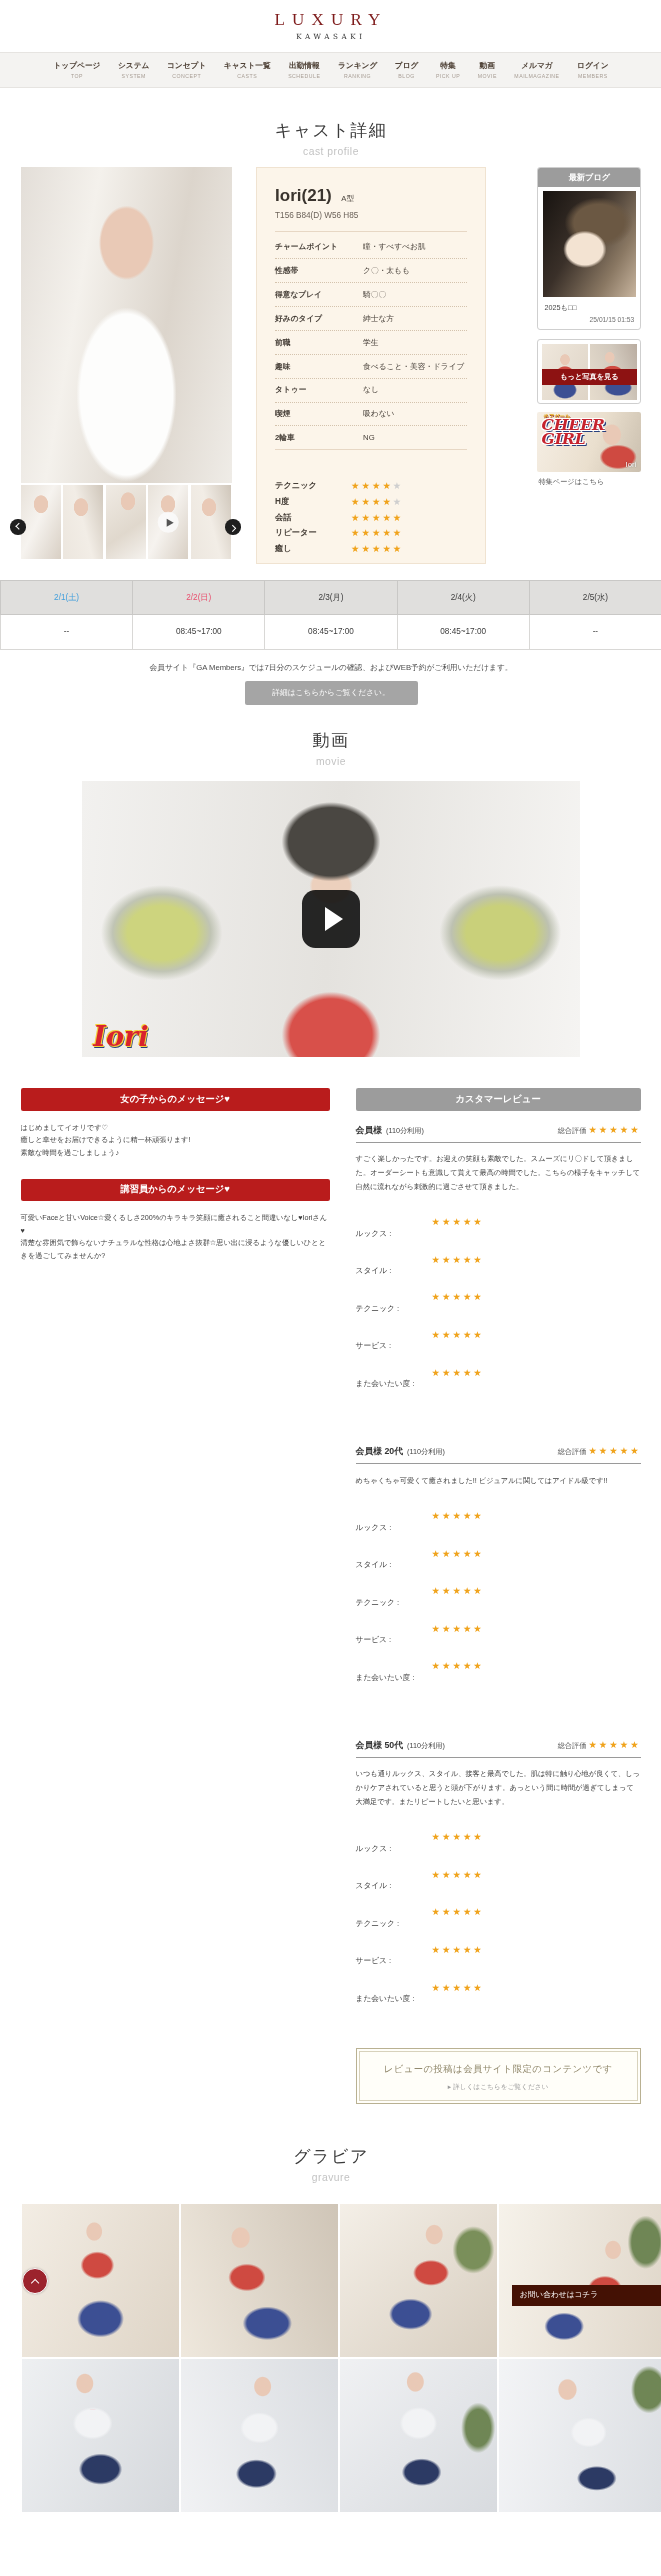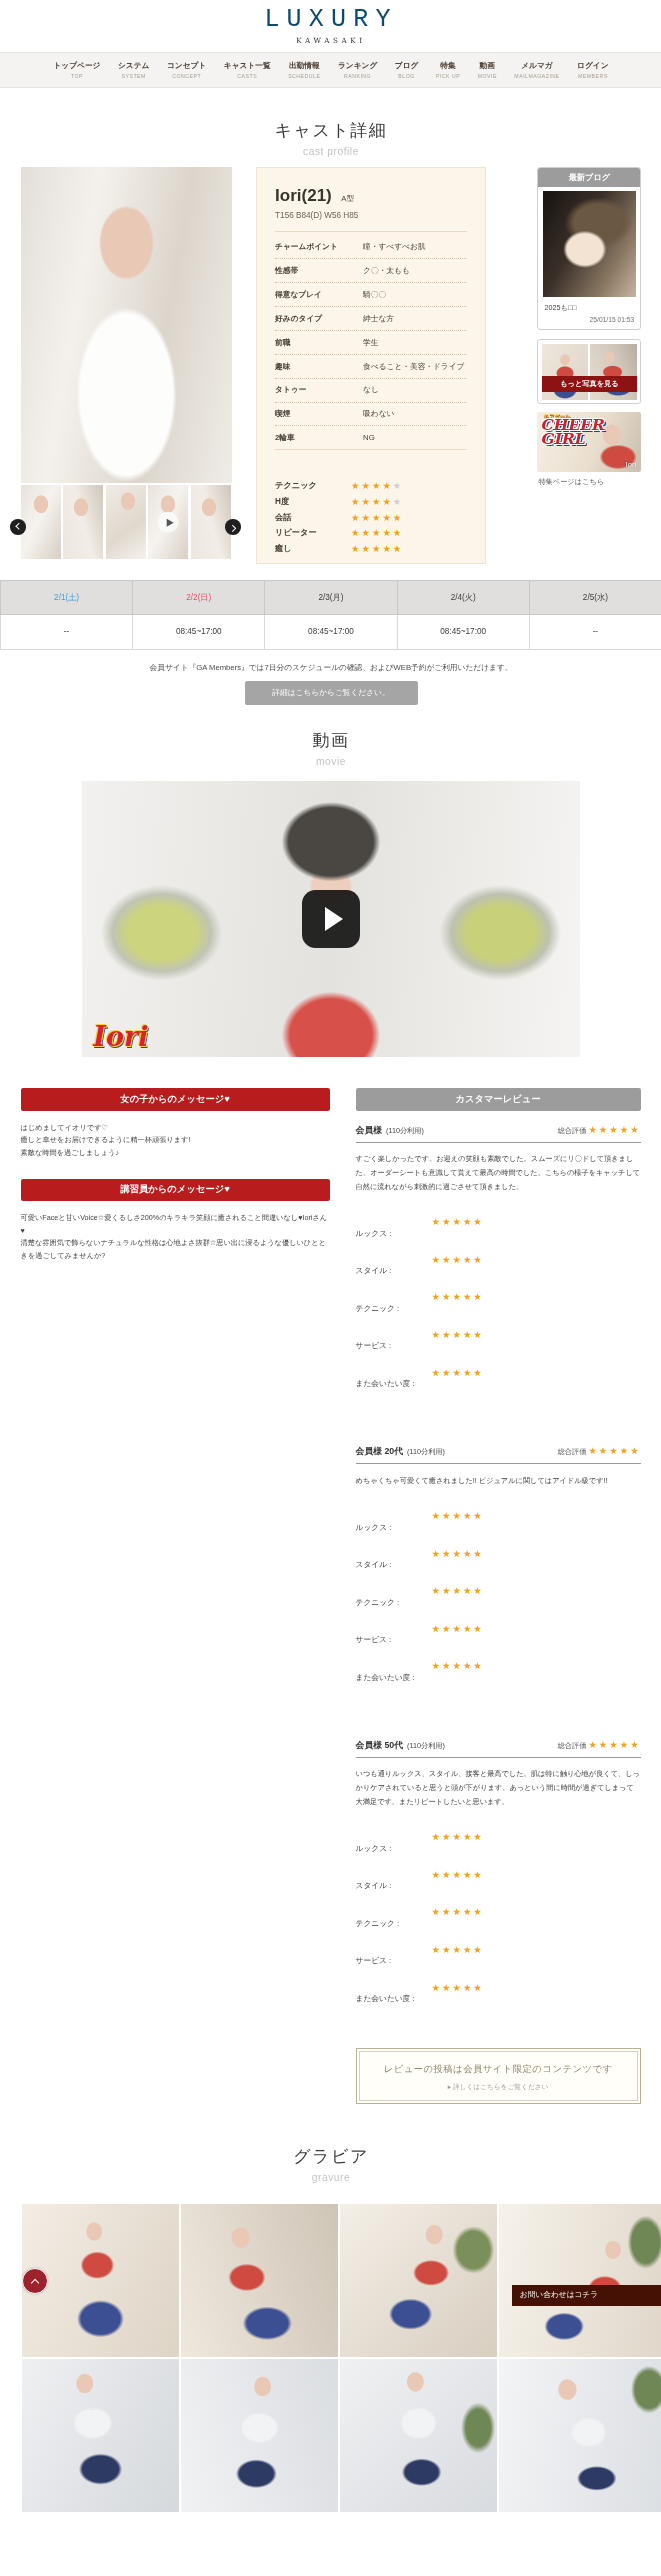--- a/index.html
+++ b/index.html
@@ -1,21 +1,21 @@
 <!DOCTYPE html>
 <html style="font-size:8.2px"><head>
 <meta charset="utf-8">
 <style>
   * { margin:0; padding:0; box-sizing:border-box; }
   html,body { width:662px; background:#fff; font-family:"Liberation Sans","DejaVu Sans",sans-serif; color:#3c3c3c; }
   body { position:relative; height:2884px; overflow:hidden; }
 
   
   .site-header { height:52px; display:flex; flex-direction:column; align-items:center; justify-content:center; background:#fff; }
-  .logo-main { font-family:Liberation Mono, monospace; font-size:25px; letter-spacing:7.2px; color:#0c4a6e; line-height:1; }
+  .logo-main { font-family:Liberation Serif, serif; font-size:17px; letter-spacing:7.2px; color:#7f1d1d; line-height:1; }
   .logo-sub  { font-family:"DejaVu Serif","Liberation Serif",serif; font-size:7.2px; letter-spacing:3.6px; color:#2e2e2e; margin-top:4.1px; }
 
   .main-nav { height:36px; background:#f4f3f1; border-top:0.5px solid #e6e4e1; border-bottom:0.5px solid #e6e4e1; display:flex; justify-content:center; align-items:center; gap:17.5px; }
   .nav-item { text-align:center; cursor:pointer; }
   .nav-item .jp { font-size:7.7px; color:#4f4237; font-weight:bold; }
   .nav-item .en { font-size:5.2px; color:#a79d94; margin-top:2.1px; letter-spacing:0.5px; }
 
   
   .sec-title { text-align:center; }
   .sec-title .jp { font-family:"DejaVu Serif","Liberation Serif",serif; font-size:17px; color:#3a3a3a; letter-spacing:1.5px; }
@@ -75,21 +75,21 @@
   .pb-img { width:64px; height:56px; background:
       radial-gradient(8.2px 9.3px at 50% 28%, #e9c9b6 0 55%, transparent 62%),
       radial-gradient(15.5px 12.4px at 50% 52%, #cf4a41 0 50%, transparent 58%),
       radial-gradient(20.6px 15.5px at 50% 82%, #3c4f93 0 50%, transparent 58%),
       linear-gradient(120deg,#efe7dc,#ded4c6); }
   .pb-img.b { background:
       radial-gradient(8.2px 9.3px at 42% 24%, #e9c9b6 0 55%, transparent 62%),
       radial-gradient(17.5px 11.3px at 48% 50%, #cf4a41 0 50%, transparent 58%),
       radial-gradient(24px 14.4px at 60% 78%, #3c4f93 0 50%, transparent 58%),
       linear-gradient(70deg,#e6dccd,#d2c9bd 60%,#b9aca0); }
-  .pb-bar { position:absolute; left:3.1px; right:3.1px; bottom:11px; background:#8d1212; color:#fff; font-size:7.2px; font-weight:bold; text-align:center; padding:2.6px 0; cursor:pointer; }
+  .pb-bar { position:absolute; left:3.1px; right:3.1px; bottom:18px; background:#8d1212; color:#fff; font-size:7.2px; font-weight:bold; text-align:center; padding:2.6px 0; cursor:pointer; }
   .cheer-banner { margin-top:8.2px; height:60px; border-radius:2.1px; position:relative; overflow:hidden; background:
       radial-gradient(15.5px 17.5px at 72% 38%, #e9c9b6 0 55%, transparent 62%),
       radial-gradient(31px 20.6px at 78% 75%, #cf4a41 0 50%, transparent 60%),
       linear-gradient(110deg,#f6efe5 0%,#eadfce 55%,#cabfae 100%); }
   .cheer-txt { position:absolute; left:4.1px; top:6.2px; font-family:"DejaVu Serif","Liberation Serif",serif; font-style:italic; font-weight:bold; font-size:15.5px; line-height:.9; color:#c6232e; text-shadow:1px 1px 0 #fff,-1px -1px 0 #fff,1px -1px 0 #fff,-1px 1px 0 #fff,2.1px 2.1px 0 #27407e; }
   .cheer-sub { position:absolute; left:6.2px; top:1px; font-size:5.2px; color:#e7a90f; text-shadow:0.5px 0.5px 0 #7c1216; font-weight:bold; }
   .cheer-name { position:absolute; right:5.2px; bottom:3.1px; color:#fff; font-size:7.7px; text-shadow:0 0 1.5px #00000088; }
   .side-caption { font-size:7.2px; color:#555; padding:5.2px 1px; }
 
   

